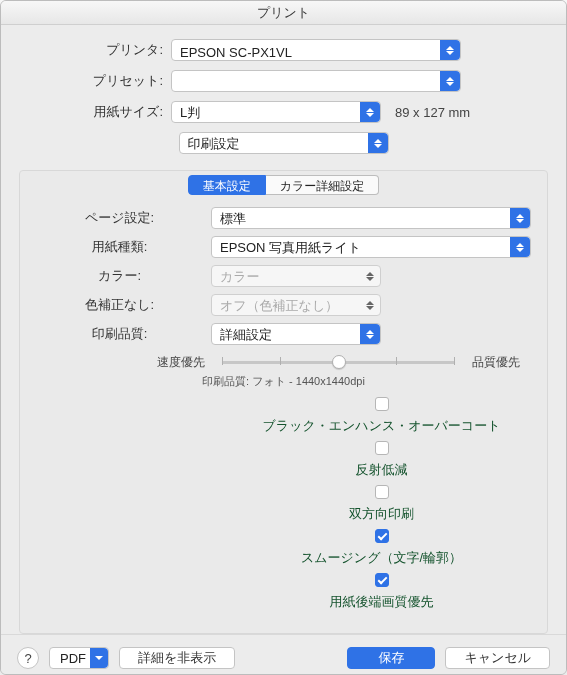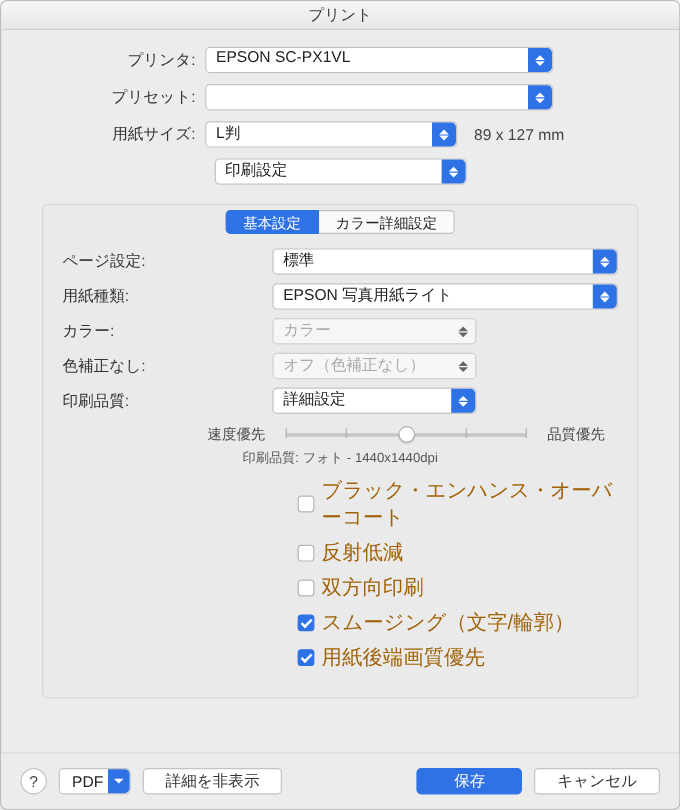--- a/index.html
+++ b/index.html
@@ -39,21 +39,21 @@
   }
   .label {
     width: 150px;
     text-align: right;
     padding-right: 8px;
     color: #333;
   }
   .select {
     position: relative;
     display: inline-flex;
-    align-items: flex-start;
+    align-items: flex-end;
     background: #fff;
     border: 1px solid #c4c4c4;
     border-radius: 4px;
     height: 22px;
     padding: 0 26px 0 8px;
     font-size: 13px;
     color: #222;
     cursor: default;
   }
   .select.disabled { color: #aaa; background: #f6f6f6; }
@@ -113,35 +113,35 @@
     cursor: default;
   }
   .tab.active {
     background: #2f72e6;
     color: #fff;
     border-color: #2f72e6;
   }
   .tab:first-child { border-radius: 4px 0 0 4px; }
   .tab:last-child  { border-radius: 0 4px 4px 0; border-left: none; }
   .groupbox {
-    margin: 0 34px;
+    margin: 0 18px;
     border: 1px solid #d8d8d8;
     border-radius: 4px;
     background: #eaeaea;
     padding: 4px 0 16px 0;
   }
   .group-inner { padding: 4px 16px 0 16px; }
   .row2 {
     display: flex;
     align-items: center;
     margin-bottom: 7px;
   }
   .label2 {
     width: 175px;
-    text-align: left;
+    text-align: center;
     padding-right: 8px;
     color: #333;
   }
   .slider-row {
     display: flex;
     align-items: center;
     margin: 4px 0 2px 0;
   }
   .slider-label-left, .slider-label-right {
     font-size: 12px;
@@ -190,22 +190,23 @@
     margin-bottom: 8px;
   }
   .checks {
     padding-left: 196px;
   }
   .chk-row {
     display: flex;
     align-items: center;
     gap: 6px;
     margin-bottom: 6px;
-    font-size: 17px;
-    color: #a16207;
+    font-size: 13px;
+    color: #14532d;
+    flex-direction: column;
   }
   .chkbox {
     width: 14px; height: 14px;
     border: 1px solid #b6b6b6;
     border-radius: 3px;
     background: #fff;
     position: relative;
     flex-shrink: 0;
   }
   .chkbox.checked {

